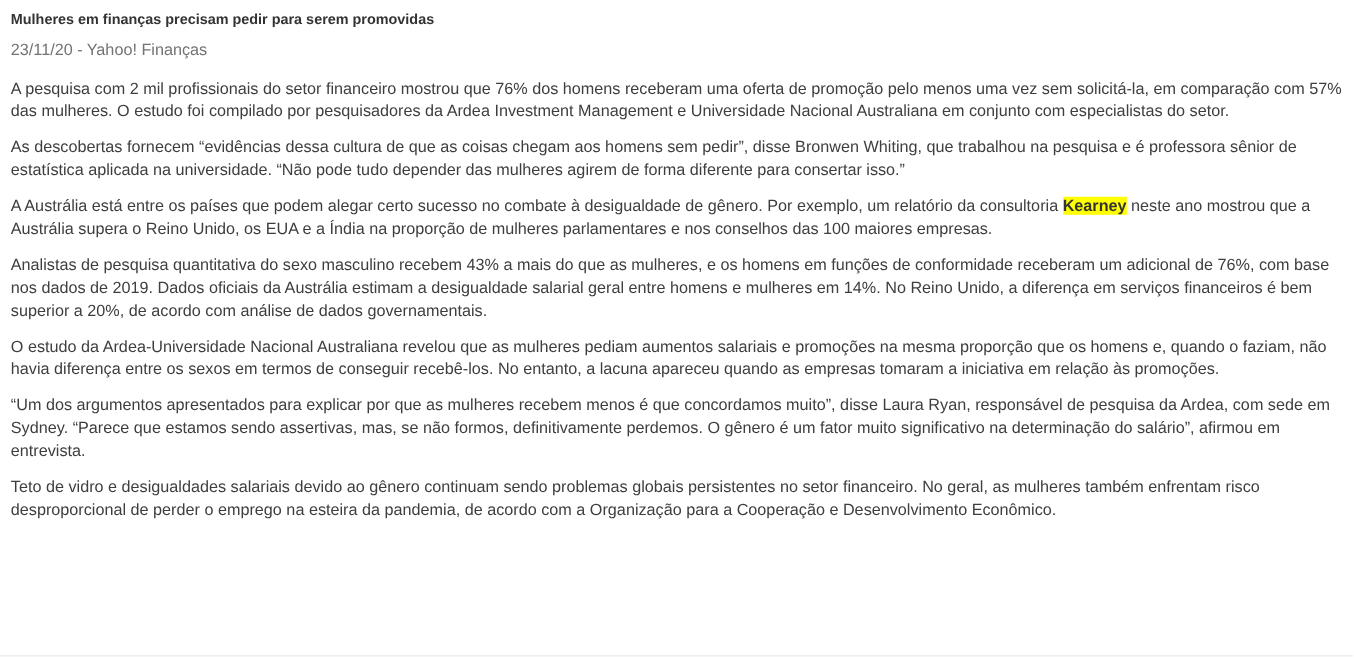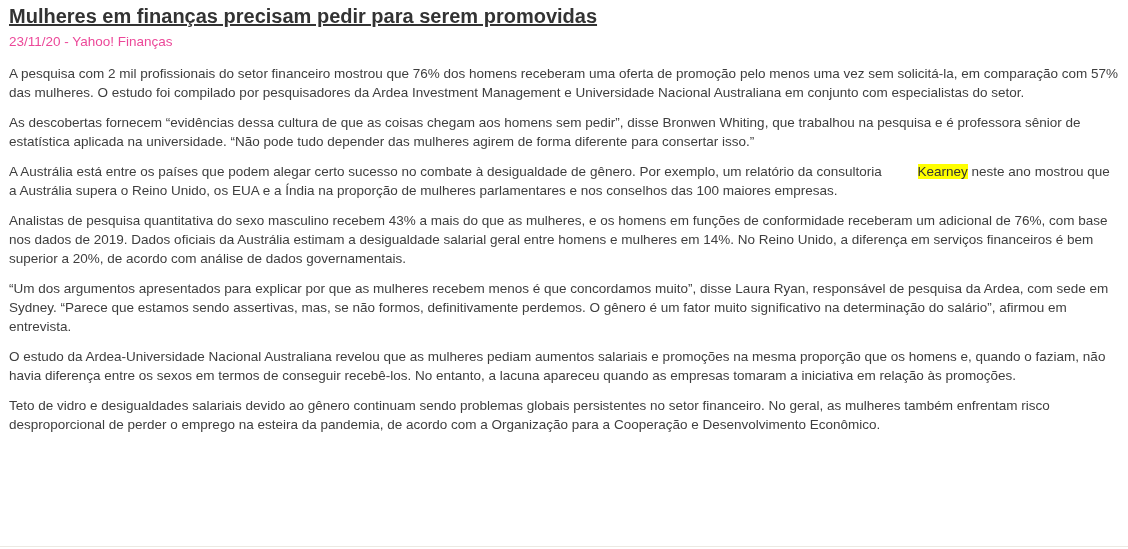--- a/index.html
+++ b/index.html
@@ -12,44 +12,42 @@
     height: 549px;
     overflow: hidden;
     font-family: "Liberation Sans", "DejaVu Sans", sans-serif;
     color: #3e3e3e;
     position: relative;
   }
   .page {
     padding: 7px 9px 0 9px;
   }
   .article-title {
-    font-size: 20px;
+    font-size: 12px;
     font-weight: bold;
     color: #333333;
     margin: 0 0 7px 0;
     line-height: 19px;
-    text-decoration: underline;
   }
   .article-date {
     font-size: 13.5px;
     margin: 0 0 13px 0;
     line-height: 18px;
-    color: #ec4899;
+    color: #737373;
   }
   .article-body p {
     font-size: 13.5px;
     line-height: 19px;
     margin: 0 0 11px 0;
     color: #3e3e3e;
   }
   .hl {
     background: #ffff00;
-    font-weight: normal;
+    font-weight: bold;
     color: #333333;
-    margin-left: 32px;
   }
   .bottom-divider {
     position: absolute;
     left: 0;
     right: 0;
     bottom: 2px;
     border-top: 1px solid #ece9e2;
     height: 0;
   }
 </style>
@@ -65,22 +63,22 @@
 
     <p>A pesquisa com 2 mil profissionais do setor financeiro mostrou que 76% dos homens receberam uma oferta de promoção pelo menos uma vez sem solicitá-la, em comparação com 57% das mulheres. O estudo foi compilado por pesquisadores da Ardea Investment Management e Universidade Nacional Australiana em conjunto com especialistas do setor.</p>
 
     <p>As descobertas fornecem “evidências dessa cultura de que as coisas chegam aos homens sem pedir”, disse Bronwen Whiting, que trabalhou na pesquisa e é professora sênior de estatística aplicada na universidade. “Não pode tudo depender das mulheres agirem de forma diferente para consertar isso.”</p>
 
     <p><span>A Austrália está entre os países que podem alegar certo sucesso no combate à desigualdade de gênero. Por exemplo, um relatório da consultoria </span><span class="hl">Kearney</span><span> neste ano mostrou que a Austrália supera o Reino Unido, os EUA e a Índia na proporção de mulheres parlamentares e nos conselhos das 100 maiores empresas.</span></p>
 
 
     <p>Analistas de pesquisa quantitativa do sexo masculino recebem 43% a mais do que as mulheres, e os homens em funções de conformidade receberam um adicional de 76%, com base nos dados de 2019. Dados oficiais da Austrália estimam a desigualdade salarial geral entre homens e mulheres em 14%. No Reino Unido, a diferença em serviços financeiros é bem superior a 20%, de acordo com análise de dados governamentais.</p>
 
+    <p>O estudo da Ardea-Universidade Nacional Australiana revelou que as mulheres pediam aumentos salariais e promoções na mesma proporção que os homens e, quando o faziam, não havia diferença entre os sexos em termos de conseguir recebê-los. No entanto, a lacuna apareceu quando as empresas tomaram a iniciativa em relação às promoções.</p>
+
     <p>“Um dos argumentos apresentados para explicar por que as mulheres recebem menos é que concordamos muito”, disse Laura Ryan, responsável de pesquisa da Ardea, com sede em Sydney. “Parece que estamos sendo assertivas, mas, se não formos, definitivamente perdemos. O gênero é um fator muito significativo na determinação do salário”, afirmou em entrevista.</p>
-
-    <p>O estudo da Ardea-Universidade Nacional Australiana revelou que as mulheres pediam aumentos salariais e promoções na mesma proporção que os homens e, quando o faziam, não havia diferença entre os sexos em termos de conseguir recebê-los. No entanto, a lacuna apareceu quando as empresas tomaram a iniciativa em relação às promoções.</p>
 
     <p>Teto de vidro e desigualdades salariais devido ao gênero continuam sendo problemas globais persistentes no setor financeiro. No geral, as mulheres também enfrentam risco desproporcional de perder o emprego na esteira da pandemia, de acordo com a Organização para a Cooperação e Desenvolvimento Econômico.</p>
 
   </div>
 </div>
 
 <div class="bottom-divider"></div>
 
 </body></html>

